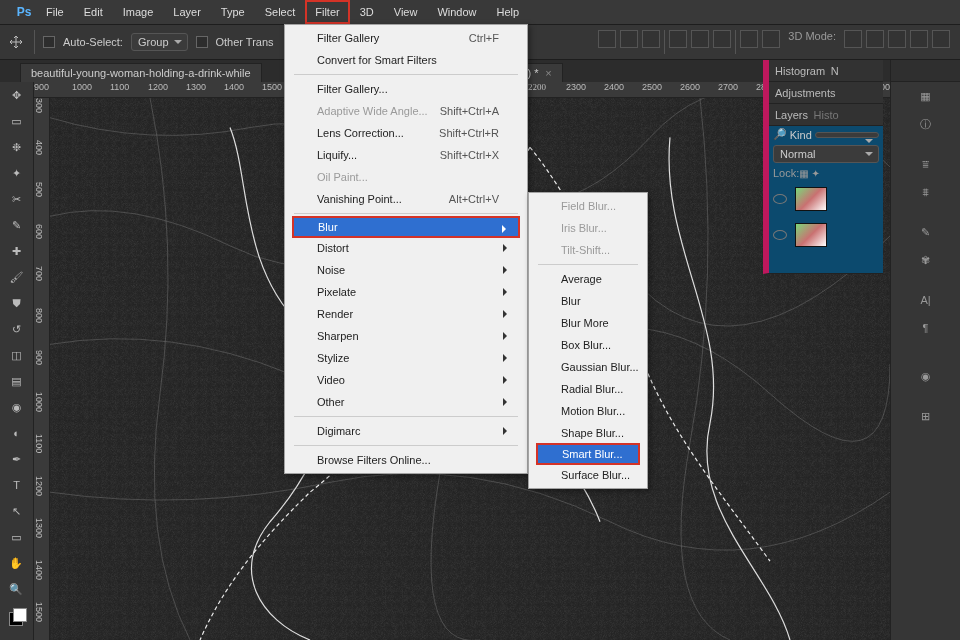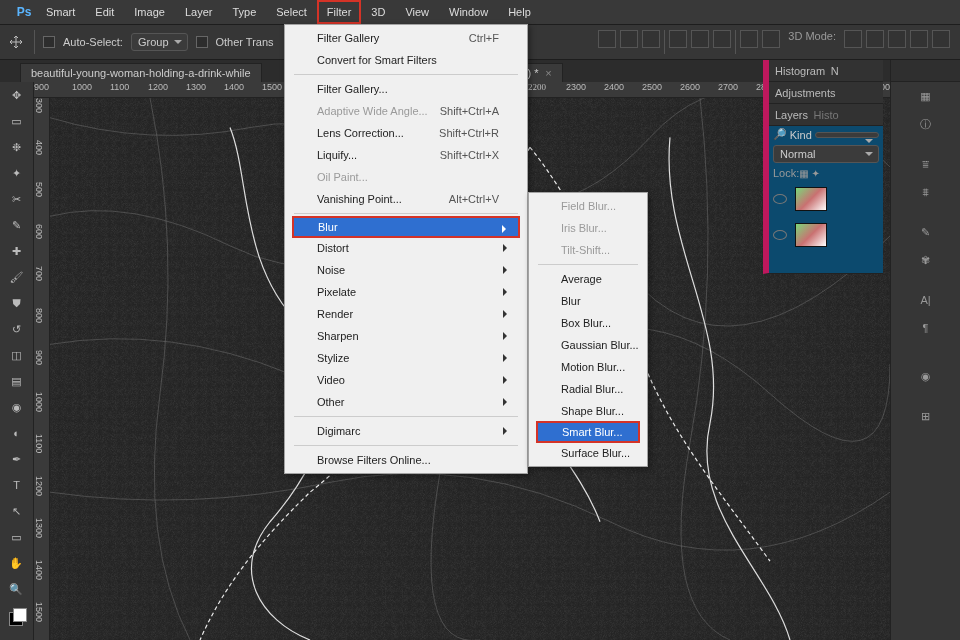--- a/index.html
+++ b/index.html
@@ -47,21 +47,21 @@
 .menu2 .it.hl2{background:#2f6fd0;color:#fff;border:2px solid #d43327;margin:-1px}
 .opt-sep{width:1px;height:24px;background:#555}
 .opt-ico-grp{display:flex;gap:4px;margin-left:auto;margin-right:10px}
 .opt-ico-grp .oi{width:18px;height:18px;border:1px solid #555;background:#333}
 </style>
 </head>
 <body>
 
 <div class="menubar">
   <div class="logo">Ps</div>
-  <div class="mi">Smart</div>
+  <div class="mi">File</div>
   <div class="mi">Edit</div>
   <div class="mi">Image</div>
   <div class="mi">Layer</div>
   <div class="mi">Type</div>
   <div class="mi">Select</div>
   <div class="mi active">Filter</div>
   <div class="mi">3D</div>
   <div class="mi">View</div>
   <div class="mi">Window</div>
   <div class="mi">Help</div>
@@ -297,21 +297,22 @@
 <div class="menu menu2">
   <div id="bg1">
       <div class="it gray">Field Blur...</div>
       <div class="it gray">Iris Blur...</div>
       <div class="it gray">Tilt-Shift...</div>
     </div>
   <div class="sep"></div>
   <div id="bg2">
       <div class="it">Average</div>
       <div class="it">Blur</div>
+      <div class="it">Blur More</div>
       <div class="it">Box Blur...</div>
       <div class="it">Gaussian Blur...</div>
+      <div class="it">Radial Blur...</div>
       <div class="it">Motion Blur...</div>
-      <div class="it">Radial Blur...</div>
       <div class="it">Shape Blur...</div>
       <div class="it hl2">Smart Blur...</div>
       <div class="it">Surface Blur...</div>
     </div>
 </div>
 
 </body></html>

